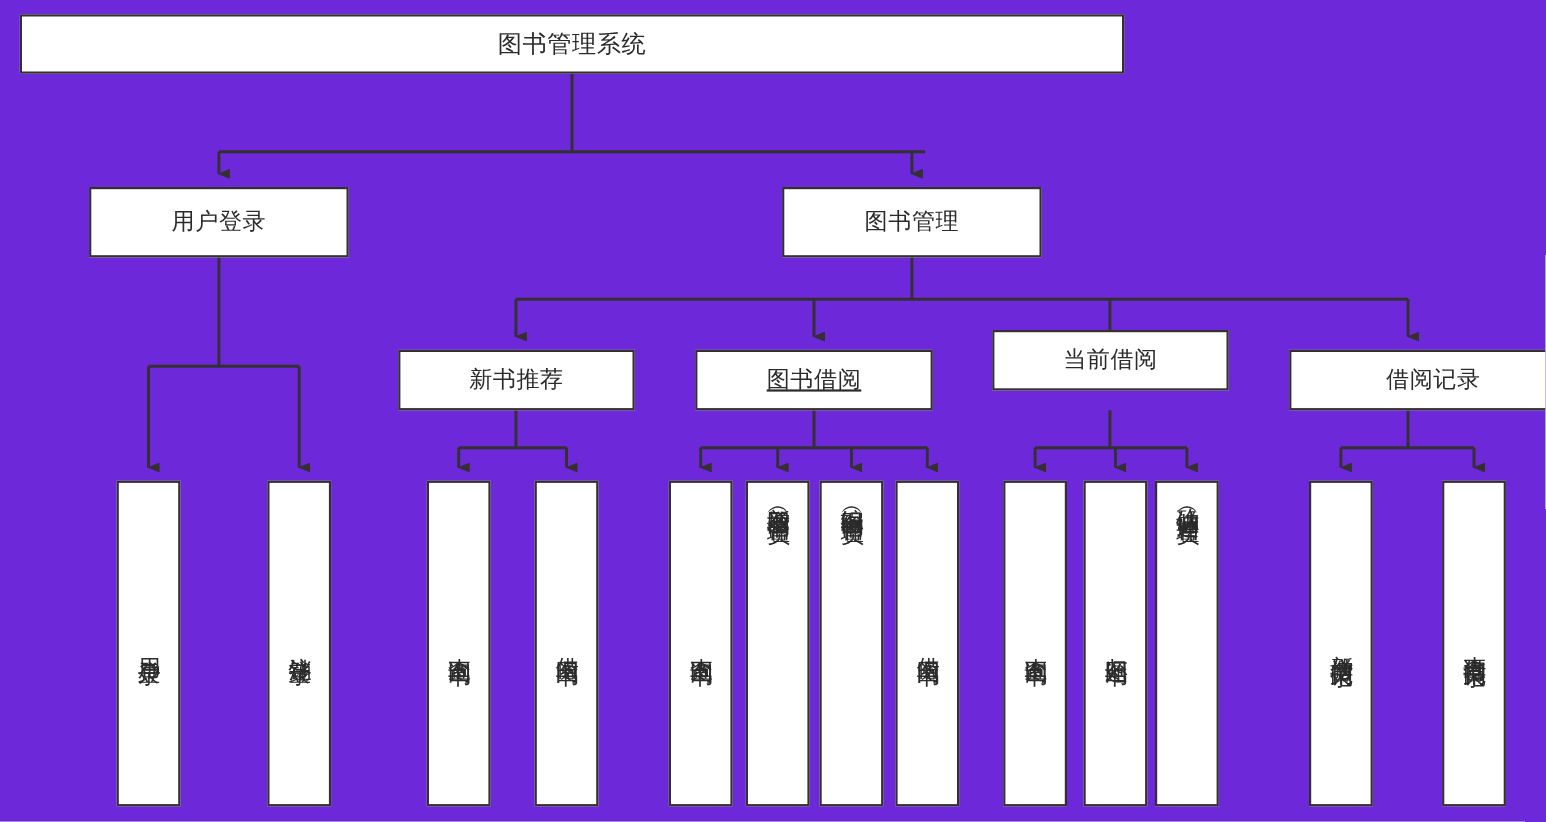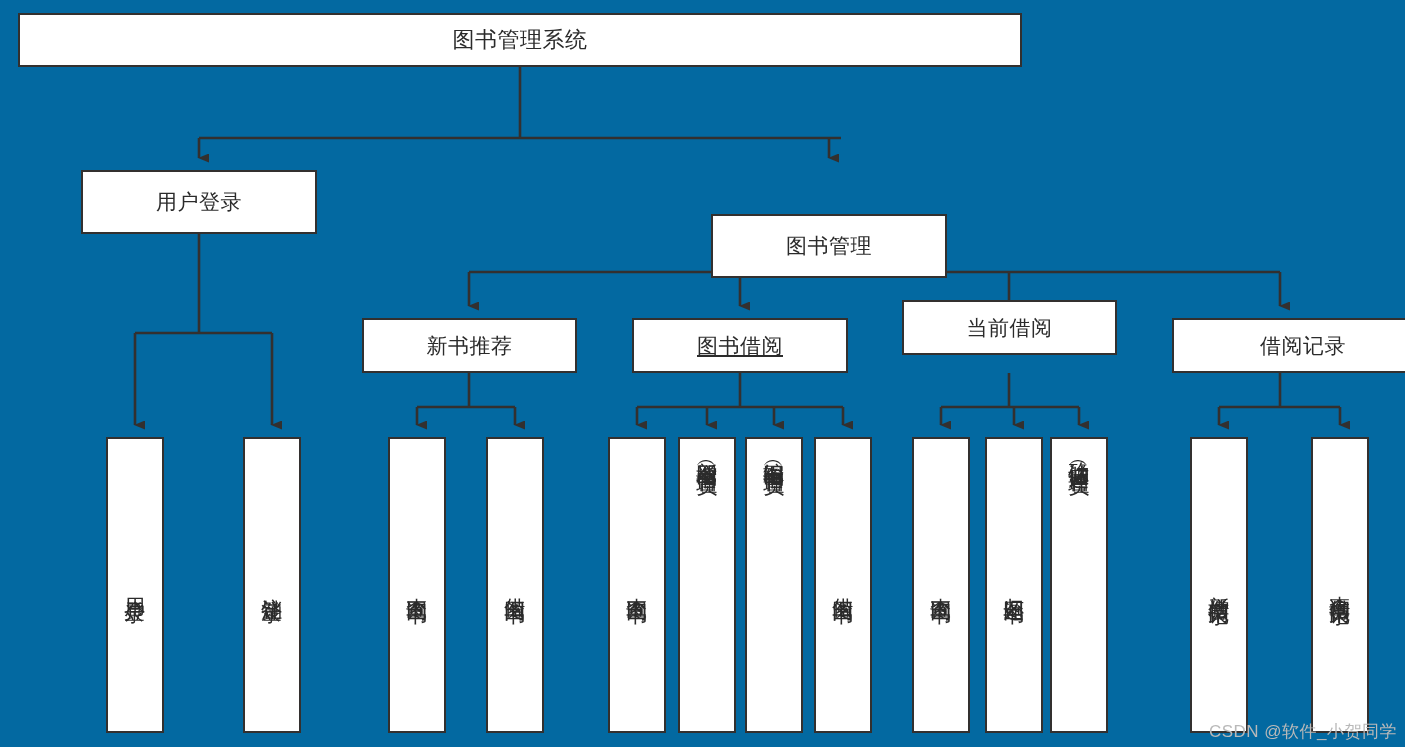--- a/index.html
+++ b/index.html
@@ -7,21 +7,21 @@
     padding: 0;
     background: #ffffff;
   }
   body {
     font-family: "Liberation Sans", "DejaVu Sans", sans-serif;
   }
   #canvas {
     position: relative;
     width: 1405px;
     height: 747px;
-    background: #0369a1;
+    background: #6d28d9;
     overflow: hidden;
   }
   svg.connectors {
     position: absolute;
     left: 0;
     top: 0;
     width: 1405px;
     height: 747px;
     pointer-events: none;
   }
@@ -150,21 +150,21 @@
     </g>
   </svg>
 
   <div class="node h-node root-node" id="node-root" style="left: 18px; top: 13px; width: 1004px; height: 54px; border-color: rgb(51, 48, 47); background: rgb(255, 255, 255); color: rgb(43, 43, 43);">
     <span>图书管理系统</span>
   </div>
 
   <div class="node h-node" id="node-l2-0" style="left: 81px; top: 170px; width: 236px; height: 64px; border-color: rgb(51, 48, 47); background: rgb(255, 255, 255); color: rgb(43, 43, 43);">
     <span>用户登录</span>
   </div>
-  <div class="node h-node" id="node-l2-1" style="left: 711px; top: 170px; width: 236px; height: 64px; border-color: rgb(51, 48, 47); background: rgb(255, 255, 255); color: rgb(43, 43, 43); margin-top: 44px;">
+  <div class="node h-node" id="node-l2-1" style="left: 711px; top: 170px; width: 236px; height: 64px; border-color: rgb(51, 48, 47); background: rgb(255, 255, 255); color: rgb(43, 43, 43);">
     <span>图书管理</span>
   </div>
 
   <div class="node h-node" id="node-l3-0" style="left: 362px; top: 318px; width: 215px; height: 55px; border-color: rgb(51, 48, 47); background: rgb(255, 255, 255); color: rgb(43, 43, 43);">
     <span>新书推荐</span>
   </div>
   <div class="node h-node" id="node-l3-1" style="left: 632px; top: 318px; width: 216px; height: 55px; border-color: rgb(51, 48, 47); background: rgb(255, 255, 255); color: rgb(43, 43, 43); text-decoration: underline;">
     <span>图书借阅</span>
   </div>
   <div class="node h-node" id="node-l3-2" style="left: 902px; top: 300px; width: 215px; height: 55px; border-color: rgb(51, 48, 47); background: rgb(255, 255, 255); color: rgb(43, 43, 43);">
@@ -233,14 +233,13 @@
     <div class="leaf-inner align-mid">
       <span class="vlabel">新增借阅记录</span>
     </div>
   </div>
   <div class="node leaf" id="node-leaf-12" style="left: 1311px; top: 437px; width: 58px; height: 296px; border-color: rgb(51, 48, 47); background: rgb(255, 255, 255); color: rgb(43, 43, 43);">
     <div class="leaf-inner align-mid">
       <span class="vlabel">查询借阅记录</span>
     </div>
   </div>
 
-  <div id="watermark" style="color: rgb(185, 185, 185);">CSDN @软件_小贺同学</div>
 </div>
 
 </body></html>

